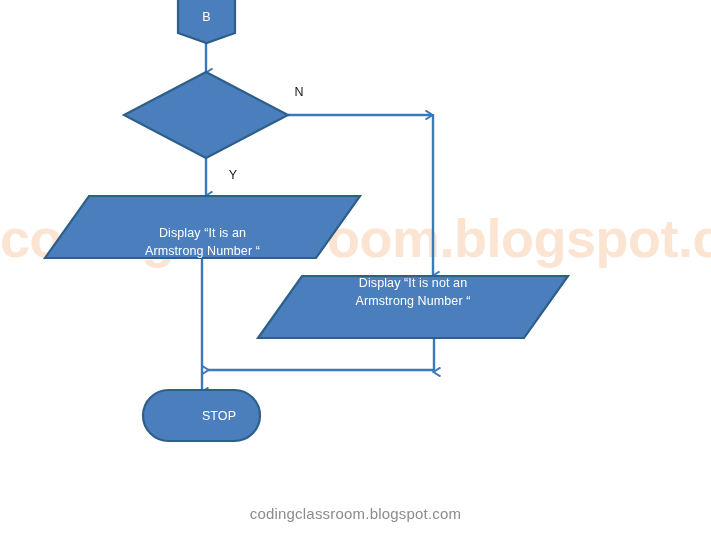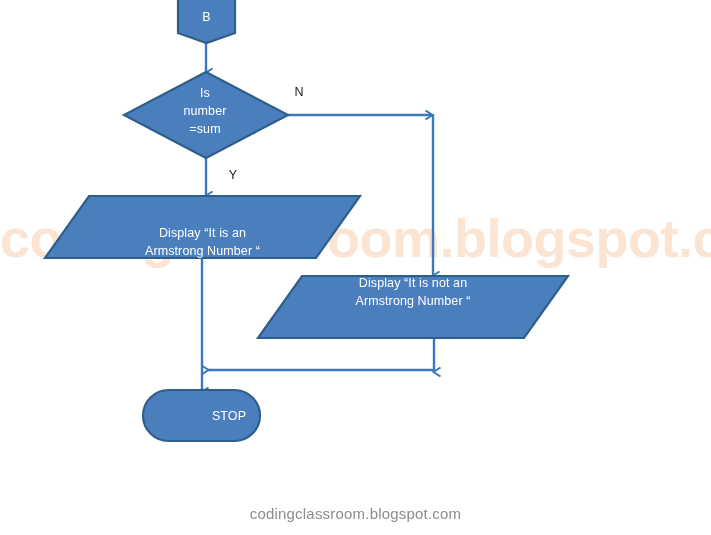--- a/index.html
+++ b/index.html
@@ -61,21 +61,21 @@
     width: 711px;
     text-align: center;
     font-size: 15px;
     color: #8c8c8c;
     letter-spacing: 0.2px;
   }
   .lbl-b        { left: 178px; top: 8px;   width: 57px; }
   .lbl-decision { left: 140px; top: 84px;  width: 130px; }
   .lbl-disp1    { left: 70px;  top: 224px; width: 265px; }
   .lbl-disp2    { left: 283px; top: 274px; width: 260px; }
-  .lbl-stop     { left: 159px; top: 407px; width: 140px; }
+  .lbl-stop     { left: 149px; top: 407px; width: 140px; }
   .lbl-n        { left: 288px; top: 85px;  width: 22px; }
   .lbl-y        { left: 222px; top: 168px; width: 22px; }
 </style>
 </head>
 <body>
 
 <div id="canvas">
 
   <div id="watermark-text">codingclassroom.blogspot.com</div>
 
@@ -112,23 +112,20 @@
 
     <polygon points="89,196 360,196 316,258 45,258" fill="#4a7ebc" stroke="#2e5f8a" stroke-width="2.2"></polygon>
 
     <polygon points="302,276 568,276 524,338 258,338" fill="#4a7ebc" stroke="#2e5f8a" stroke-width="2.2"></polygon>
 
     <rect x="143" y="390" width="117" height="51" rx="25.5" ry="25.5" fill="#4a7ebc" stroke="#2e5f8a" stroke-width="2.2"></rect>
   </svg>
 
   <div class="shape-label lbl-b">B</div>
 
-  <div class="shape-label lbl-decision">Is
-number
-=sum</div>
 
   <div class="shape-label lbl-disp1">Display “It is an
 Armstrong Number “</div>
 
   <div class="shape-label lbl-disp2">Display “It is not an
 Armstrong Number “</div>
 
   <div class="shape-label lbl-stop">STOP</div>
 
   <div class="edge-label lbl-n">N</div>

